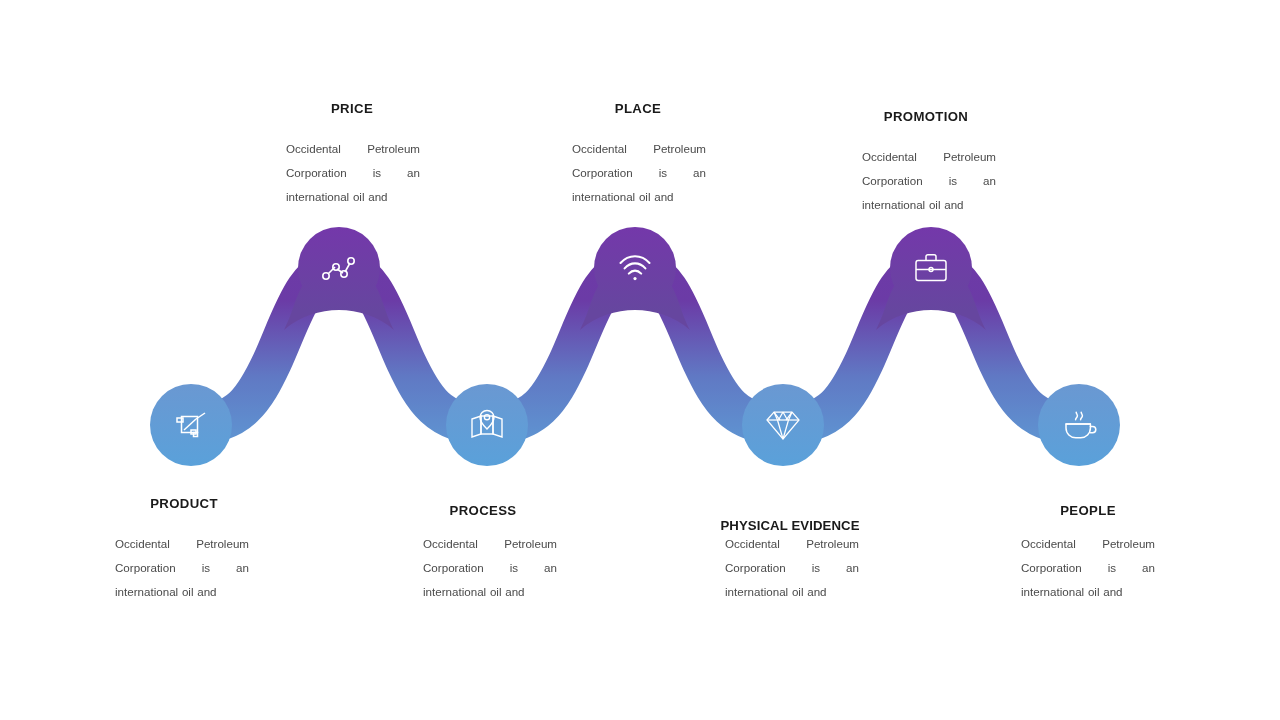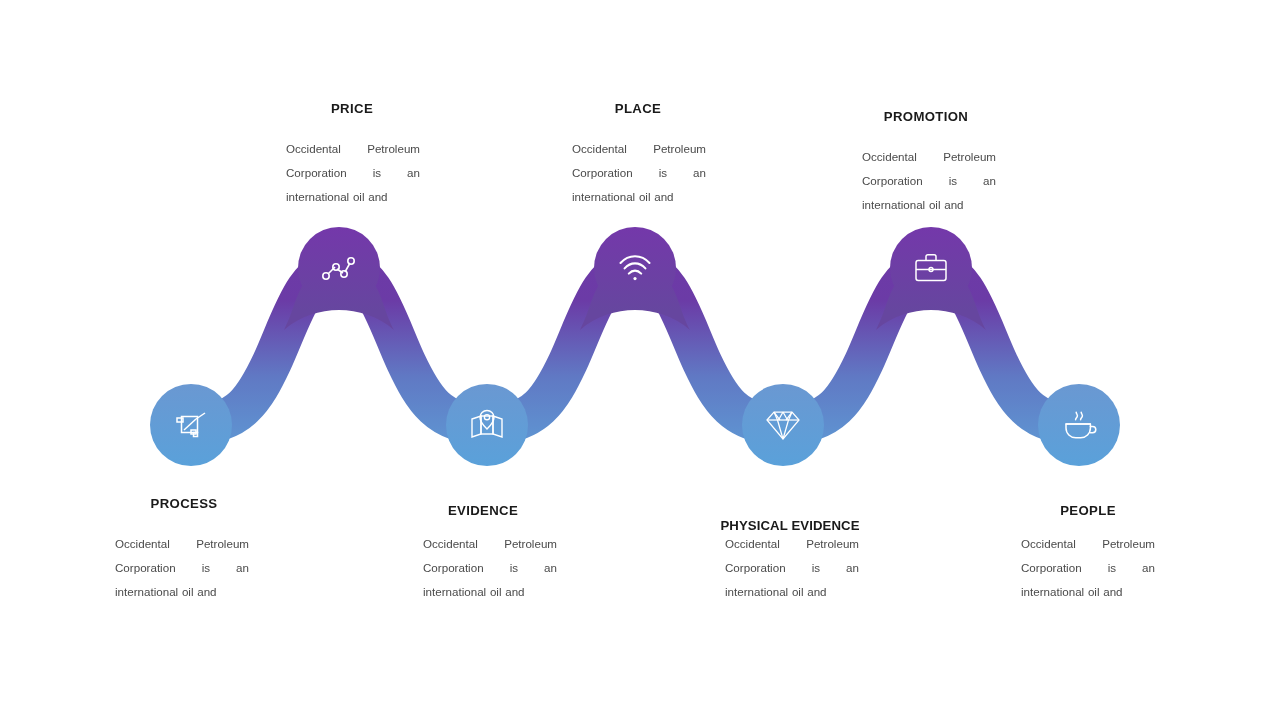--- a/index.html
+++ b/index.html
@@ -237,24 +237,24 @@
 
   <div class="label centered" style="left:344px; top:101px;margin-left:8px;">PRICE</div>
   <div class="body-text" style="left:286px; top:137px;">Occidental Petroleum Corporation is an international oil and</div>
 
   <div class="label centered" style="left:638px; top:101px;">PLACE</div>
   <div class="body-text" style="left:572px; top:137px;">Occidental Petroleum Corporation is an international oil and</div>
 
   <div class="label centered" style="left:926px; top:109px;">PROMOTION</div>
   <div class="body-text" style="left:862px; top:145px;">Occidental Petroleum Corporation is an international oil and</div>
 
-  <div class="label centered" style="left:184px; top:496px;">PROCESS</div>
+  <div class="label centered" style="left:184px; top:496px;">PRODUCT</div>
   <div class="body-text" style="left:115px; top:532px;">Occidental Petroleum Corporation is an international oil and</div>
 
-  <div class="label centered" style="left:483px; top:503px;">EVIDENCE</div>
+  <div class="label centered" style="left:483px; top:503px;">PROCESS</div>
   <div class="body-text" style="left:423px; top:532px;">Occidental Petroleum Corporation is an international oil and</div>
 
   <div class="label centered tight" style="left:790px; top:518px;">PHYSICAL EVIDENCE</div>
   <div class="body-text" style="left:725px; top:532px;">Occidental Petroleum Corporation is an international oil and</div>
 
   <div class="label centered" style="left:1088px; top:503px;">PEOPLE</div>
   <div class="body-text" style="left:1021px; top:532px;">Occidental Petroleum Corporation is an international oil and</div>
 
 </div>
 

